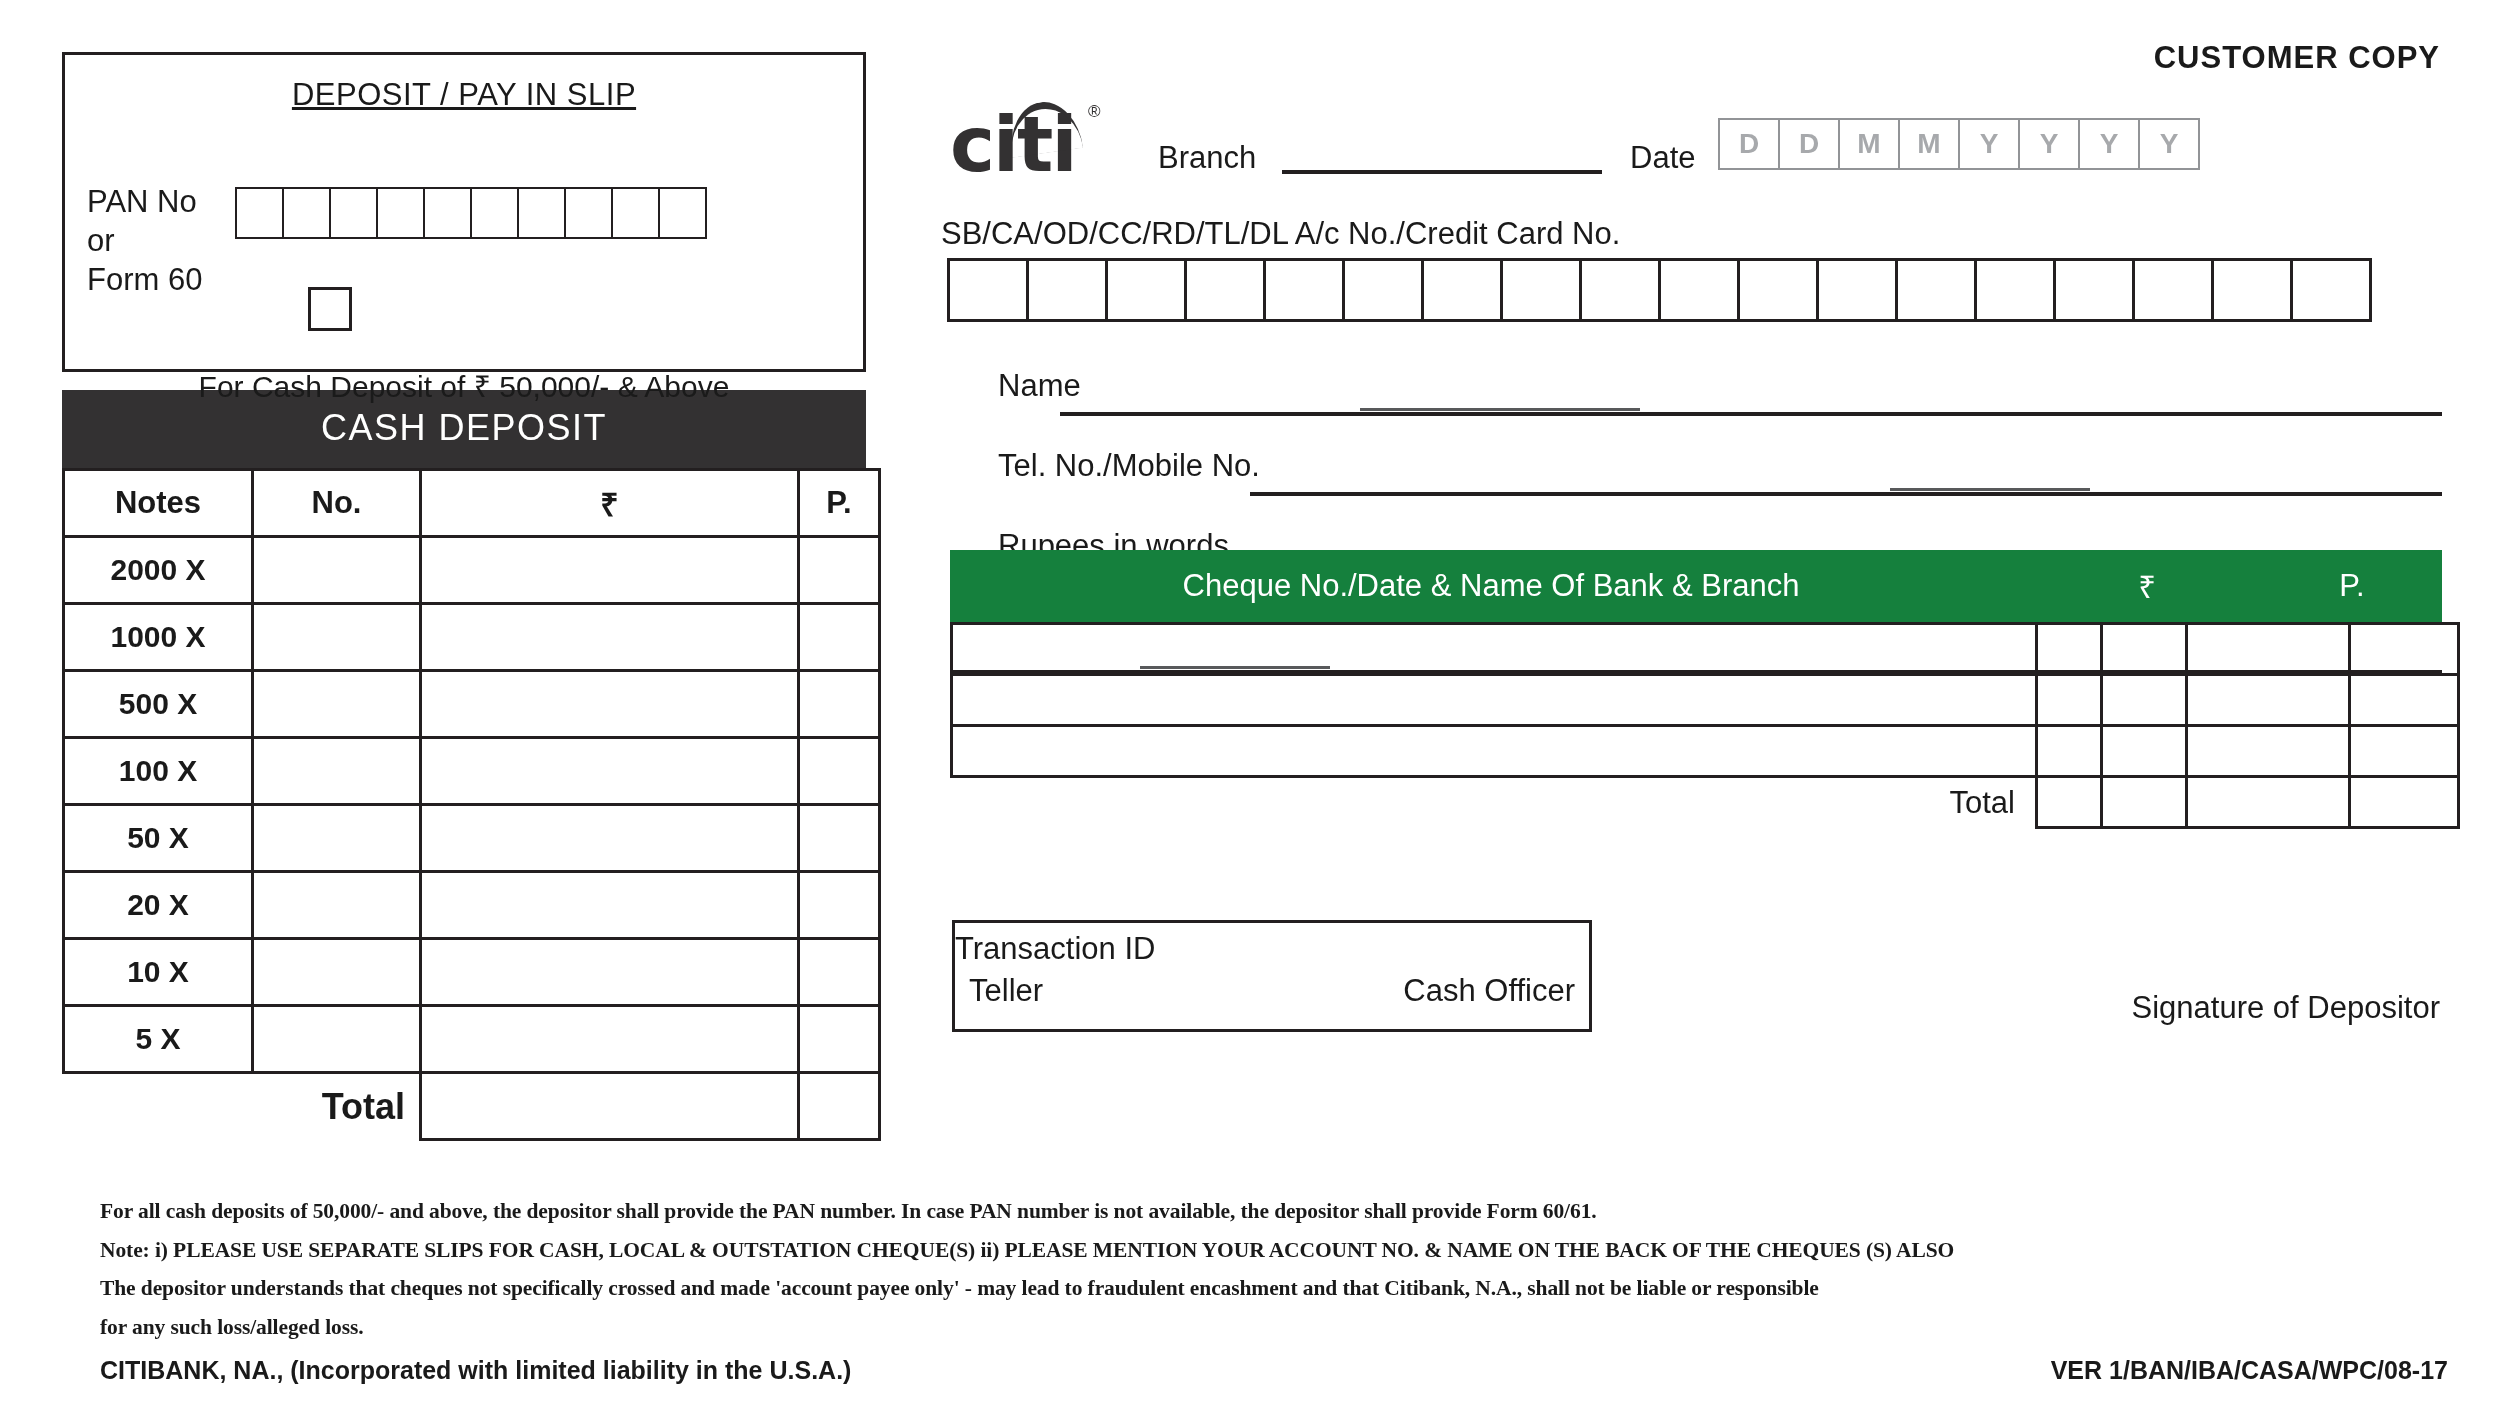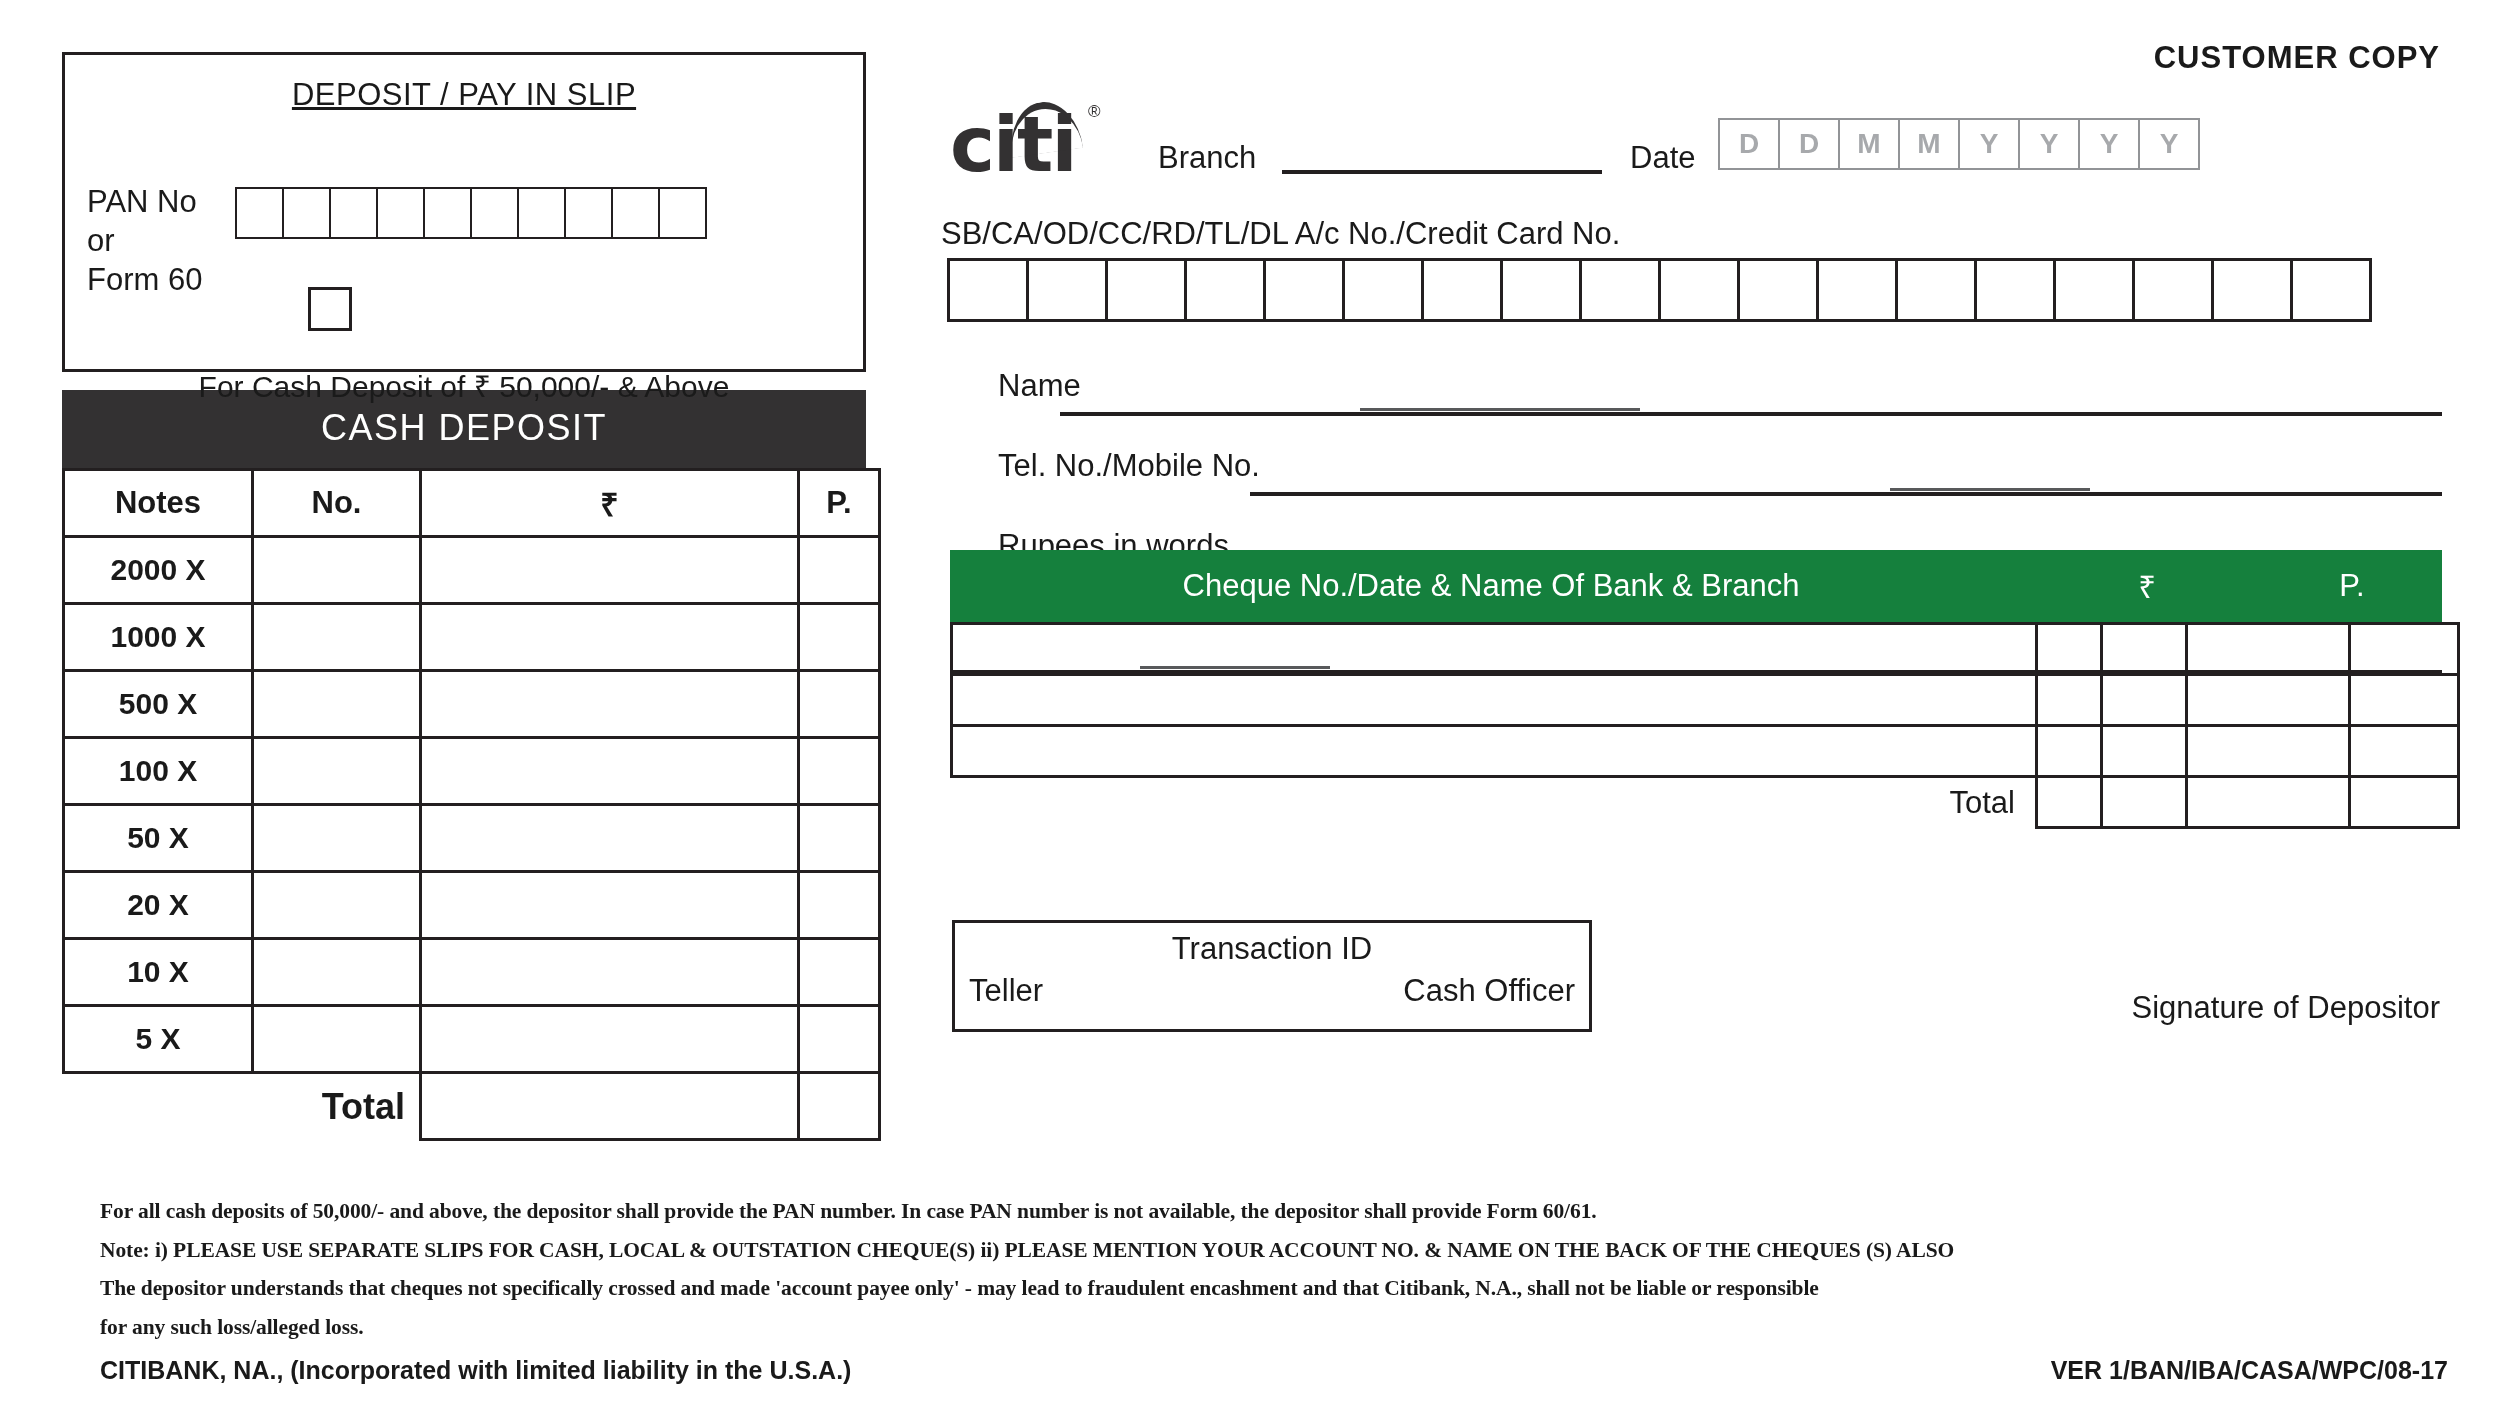--- a/index.html
+++ b/index.html
@@ -295,21 +295,21 @@
   .txn-box {
     position: absolute;
     left: 22px;
     top: 880px;
     width: 640px;
     height: 112px;
     border: 3px solid #231f20;
     box-sizing: border-box;
   }
   .txn-title {
-    text-align: center;
+    text-align: left;
     font-size: 31px;
     margin-top: 8px;
   }
   .txn-row {
     display: flex;
     justify-content: space-between;
     padding: 6px 14px 0 14px;
     font-size: 31px;
   }
   .sig-dep {

